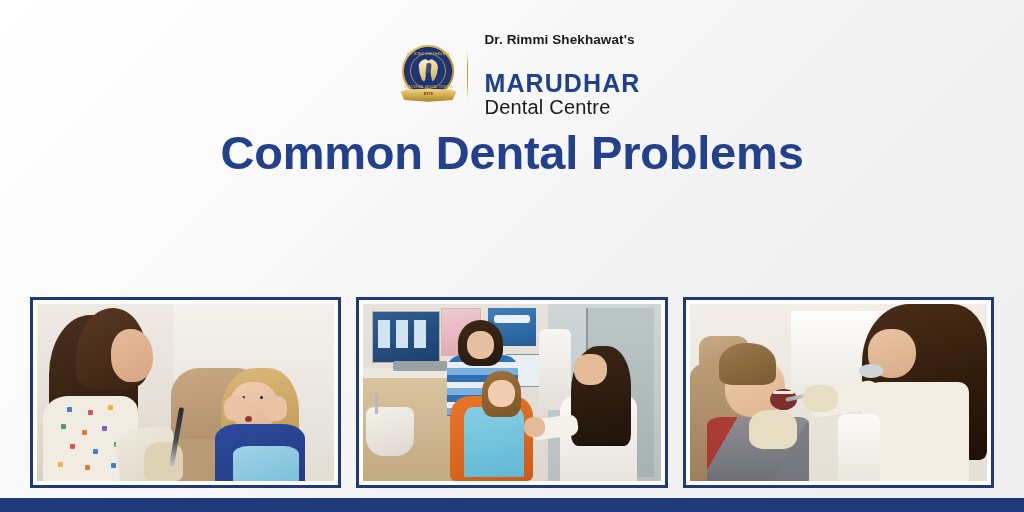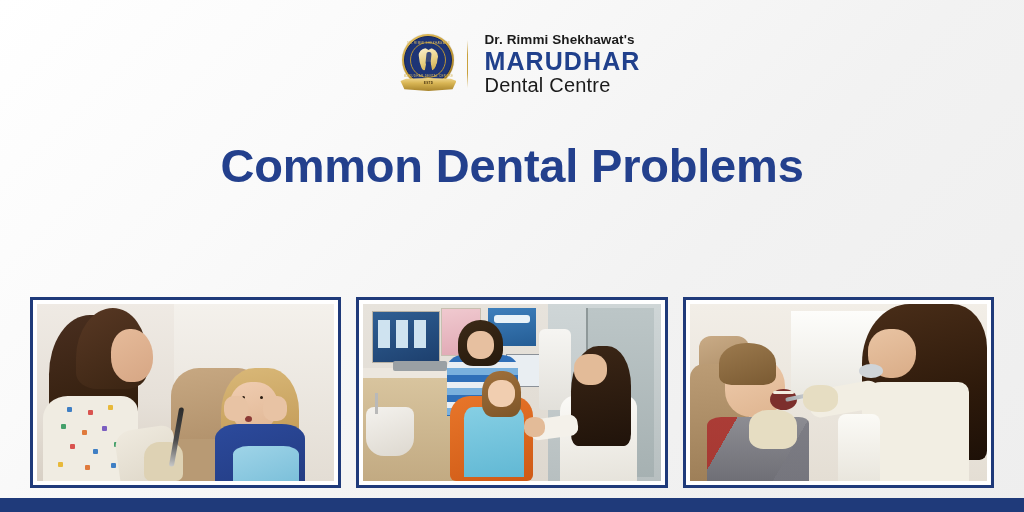--- a/index.html
+++ b/index.html
@@ -152,33 +152,34 @@
     color: #1b1b1b;
     letter-spacing: 0.1px;
     margin-bottom: 2px;
   }
   .logo-brand {
     font-size: 25px;
     font-weight: bold;
     color: #20408c;
     letter-spacing: 1.1px;
     margin-bottom: 1px;
+    margin-top: 22px;
   }
   .logo-sub {
     font-size: 20px;
     font-weight: normal;
     color: #1b1b1b;
     letter-spacing: 0.2px;
     text-align: center;
   }
 
   
   .title-block {
     position: absolute;
-    top: 141px;
+    top: 128px;
     left: 0;
     width: 1024px;
     text-align: center;
   }
   .title-main {
     font-size: 47px;
     font-weight: bold;
     color: #23408d;
     letter-spacing: -0.2px;
     line-height: 1.05;

